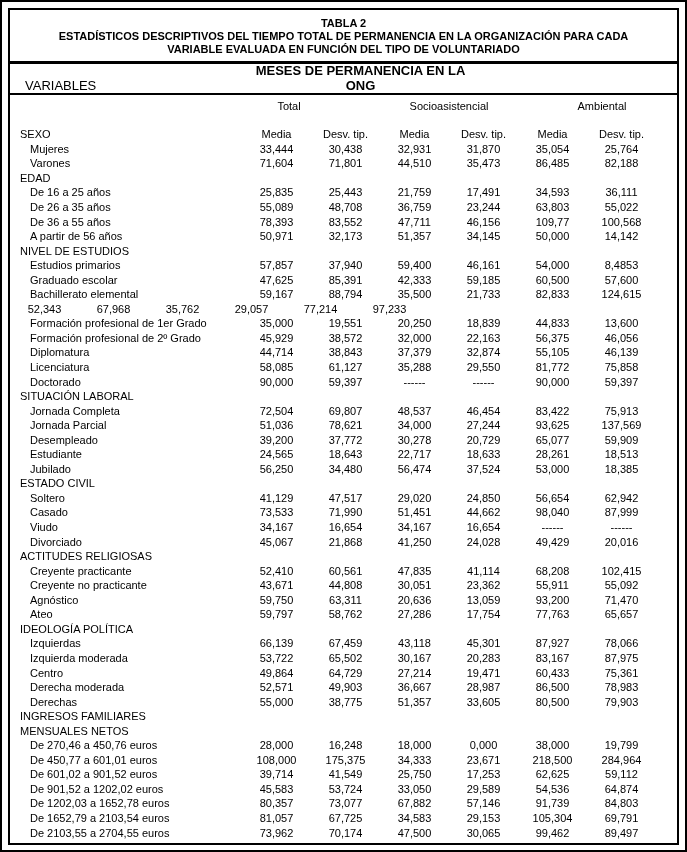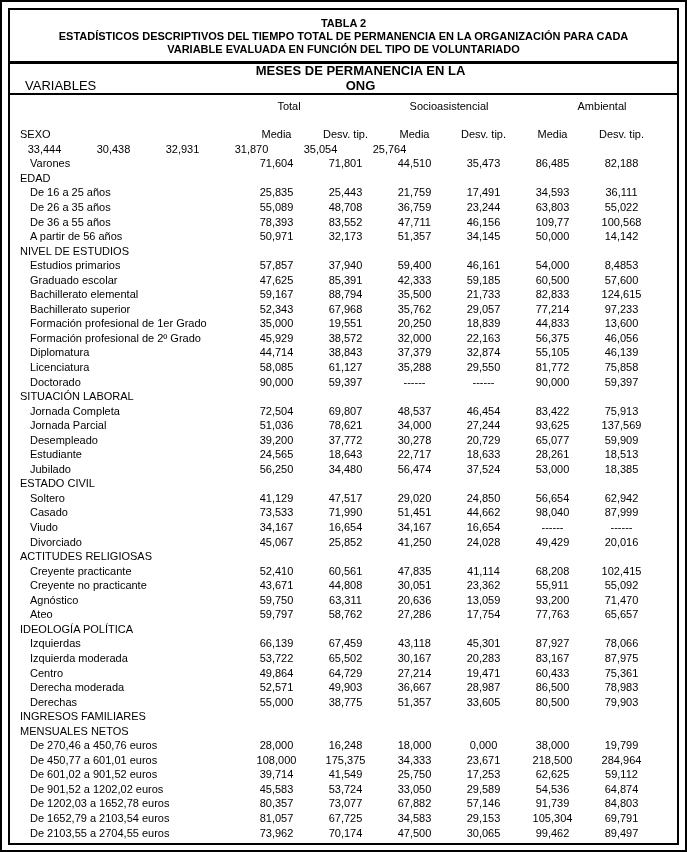--- a/index.html
+++ b/index.html
@@ -64,20 +64,21 @@
         <div class="row">
           <div class="label group">SEXO</div>
           <div class="val">Media</div>
           <div class="val">Desv. tip.</div>
           <div class="val">Media</div>
           <div class="val">Desv. tip.</div>
           <div class="val">Media</div>
           <div class="val">Desv. tip.</div>
         </div>
         <div class="row">
+          <div class="label item">Mujeres</div>
           <div class="val">33,444</div>
           <div class="val">30,438</div>
           <div class="val">32,931</div>
           <div class="val">31,870</div>
           <div class="val">35,054</div>
           <div class="val">25,764</div>
         </div>
         <div class="row">
           <div class="label item">Varones</div>
           <div class="val">71,604</div>
@@ -162,21 +163,20 @@
         <div class="row">
           <div class="label item">Bachillerato elemental</div>
           <div class="val">59,167</div>
           <div class="val">88,794</div>
           <div class="val">35,500</div>
           <div class="val">21,733</div>
           <div class="val">82,833</div>
           <div class="val">124,615</div>
         </div>
         <div class="row">
-          <div class="label item">Bachillerato superior</div>
           <div class="val">52,343</div>
           <div class="val">67,968</div>
           <div class="val">35,762</div>
           <div class="val">29,057</div>
           <div class="val">77,214</div>
           <div class="val">97,233</div>
         </div>
         <div class="row">
           <div class="label item">Formación profesional de 1er Grado</div>
           <div class="val">35,000</div>
@@ -308,21 +308,21 @@
           <div class="val">34,167</div>
           <div class="val">16,654</div>
           <div class="val">34,167</div>
           <div class="val">16,654</div>
           <div class="val">------</div>
           <div class="val">------</div>
         </div>
         <div class="row">
           <div class="label item">Divorciado</div>
           <div class="val">45,067</div>
-          <div class="val">25,852</div>
+          <div class="val">21,868</div>
           <div class="val">41,250</div>
           <div class="val">24,028</div>
           <div class="val">49,429</div>
           <div class="val">20,016</div>
         </div>
         <div class="row">
           <div class="label group">ACTITUDES RELIGIOSAS</div>
           <div class="val"></div>
           <div class="val"></div>
           <div class="val"></div>

